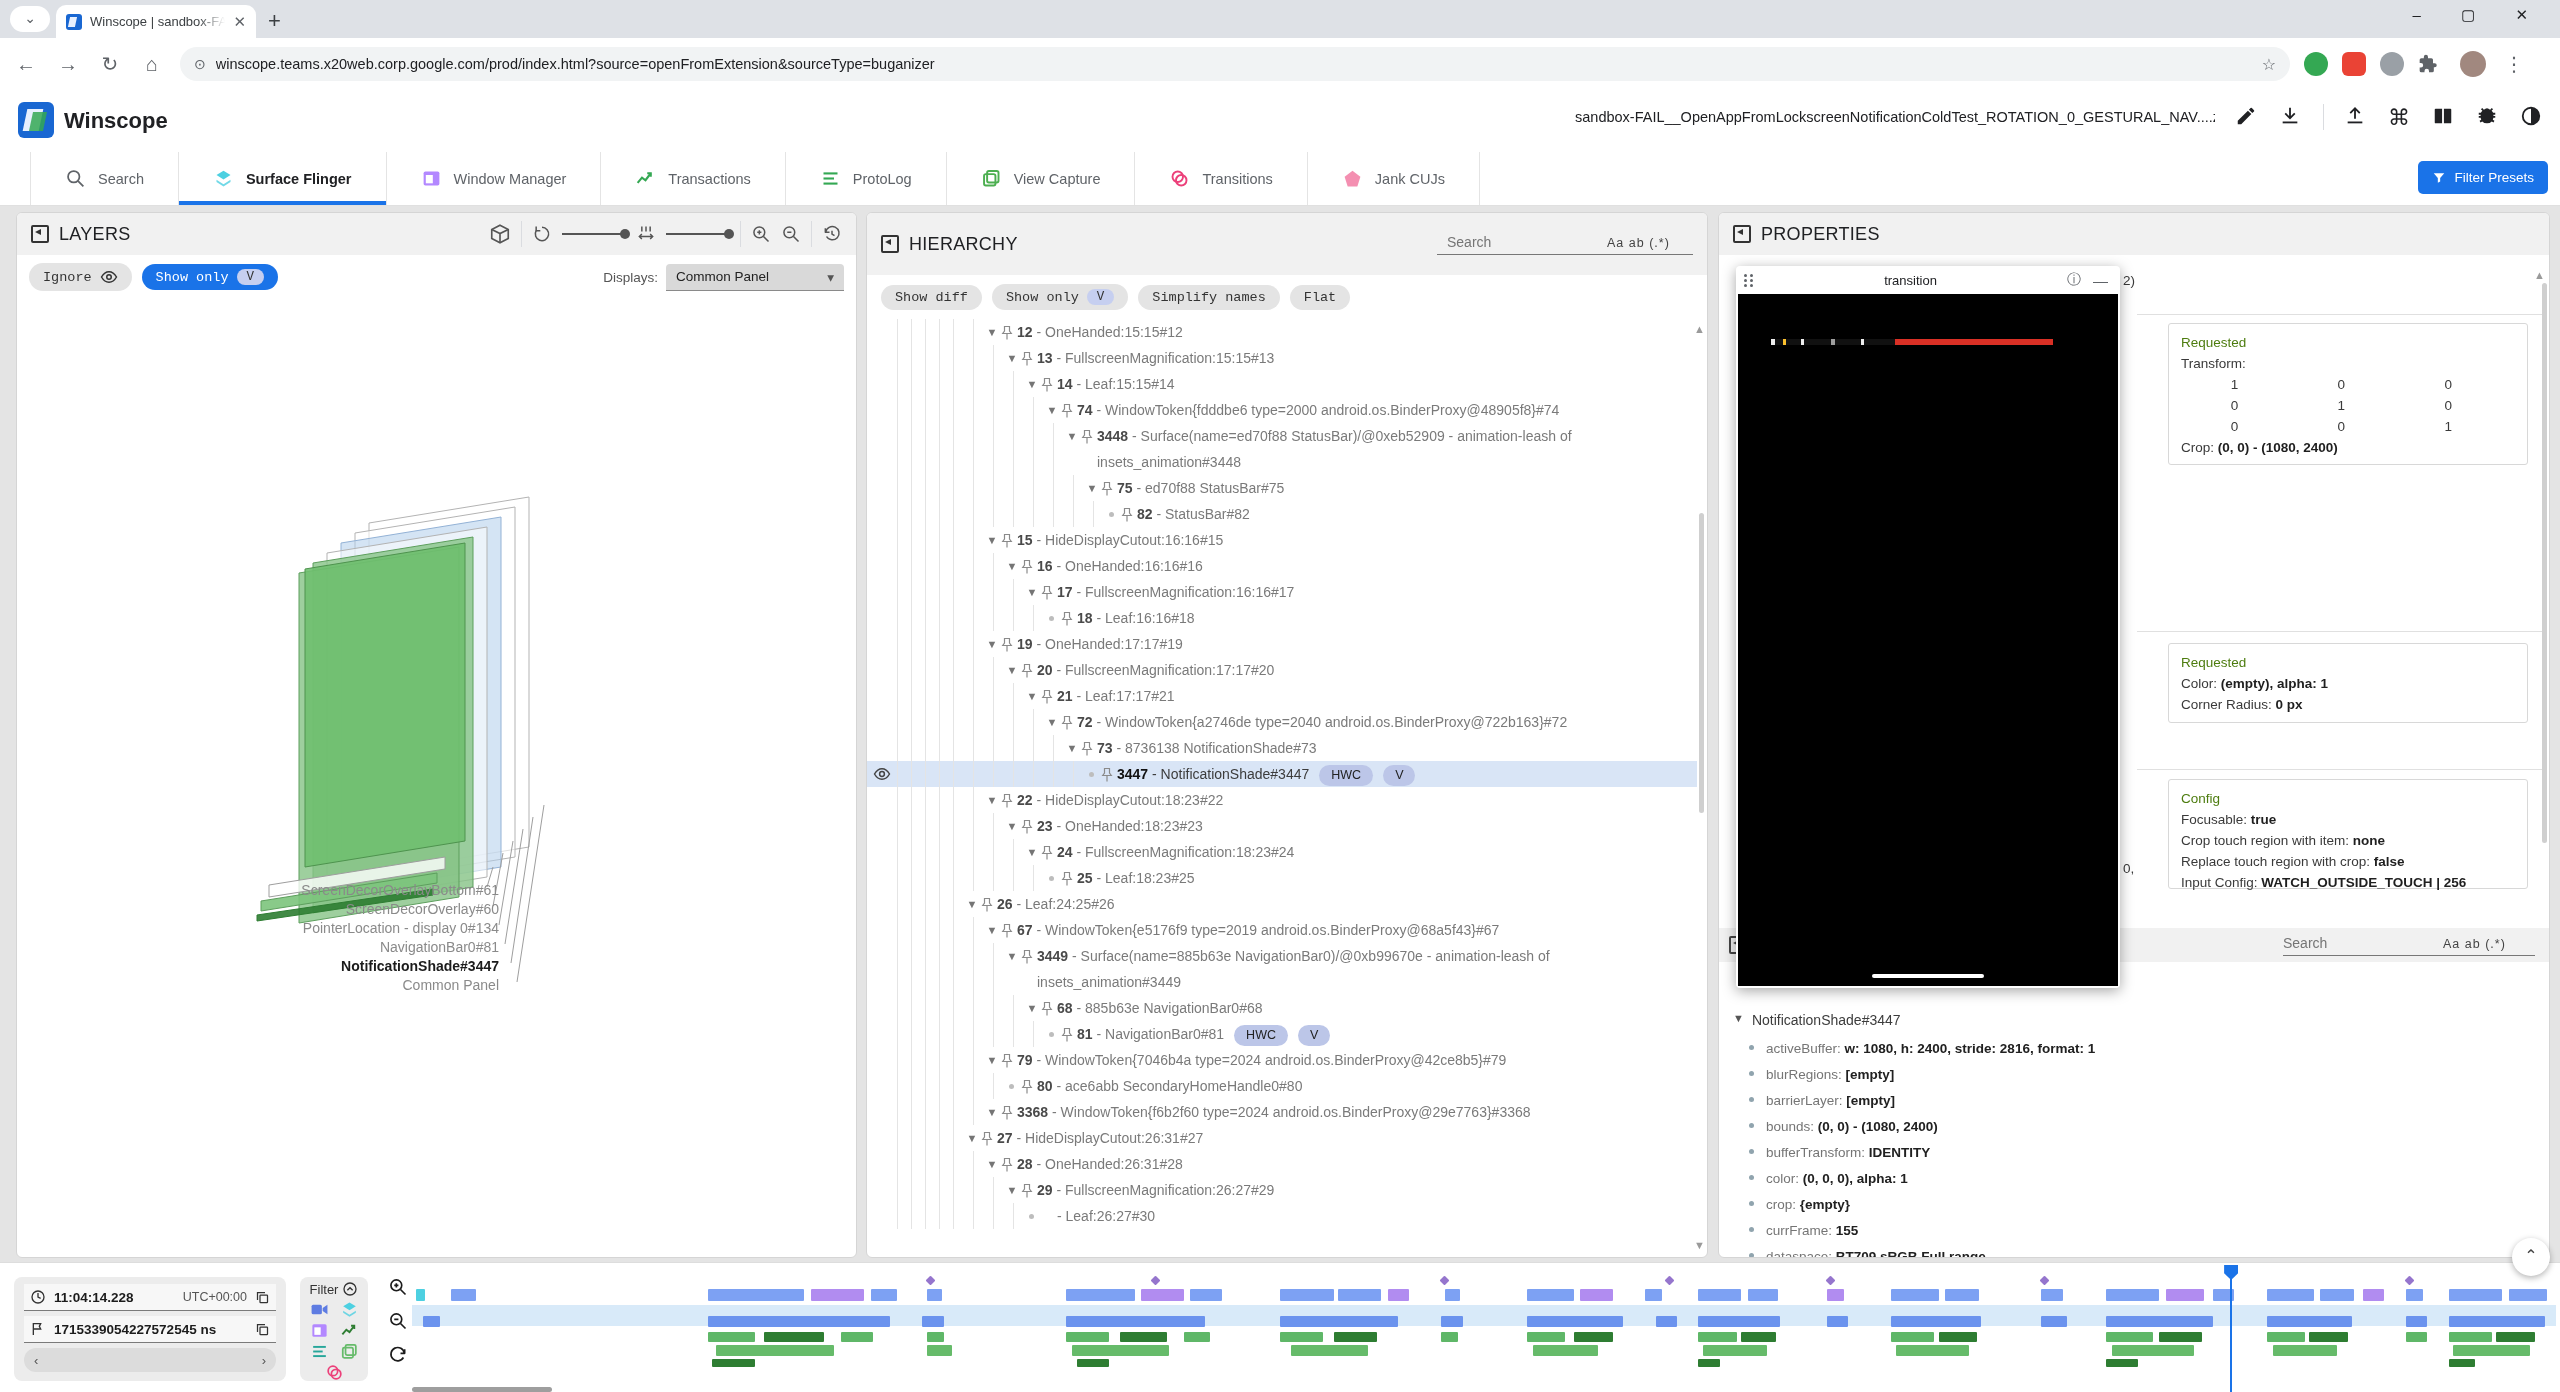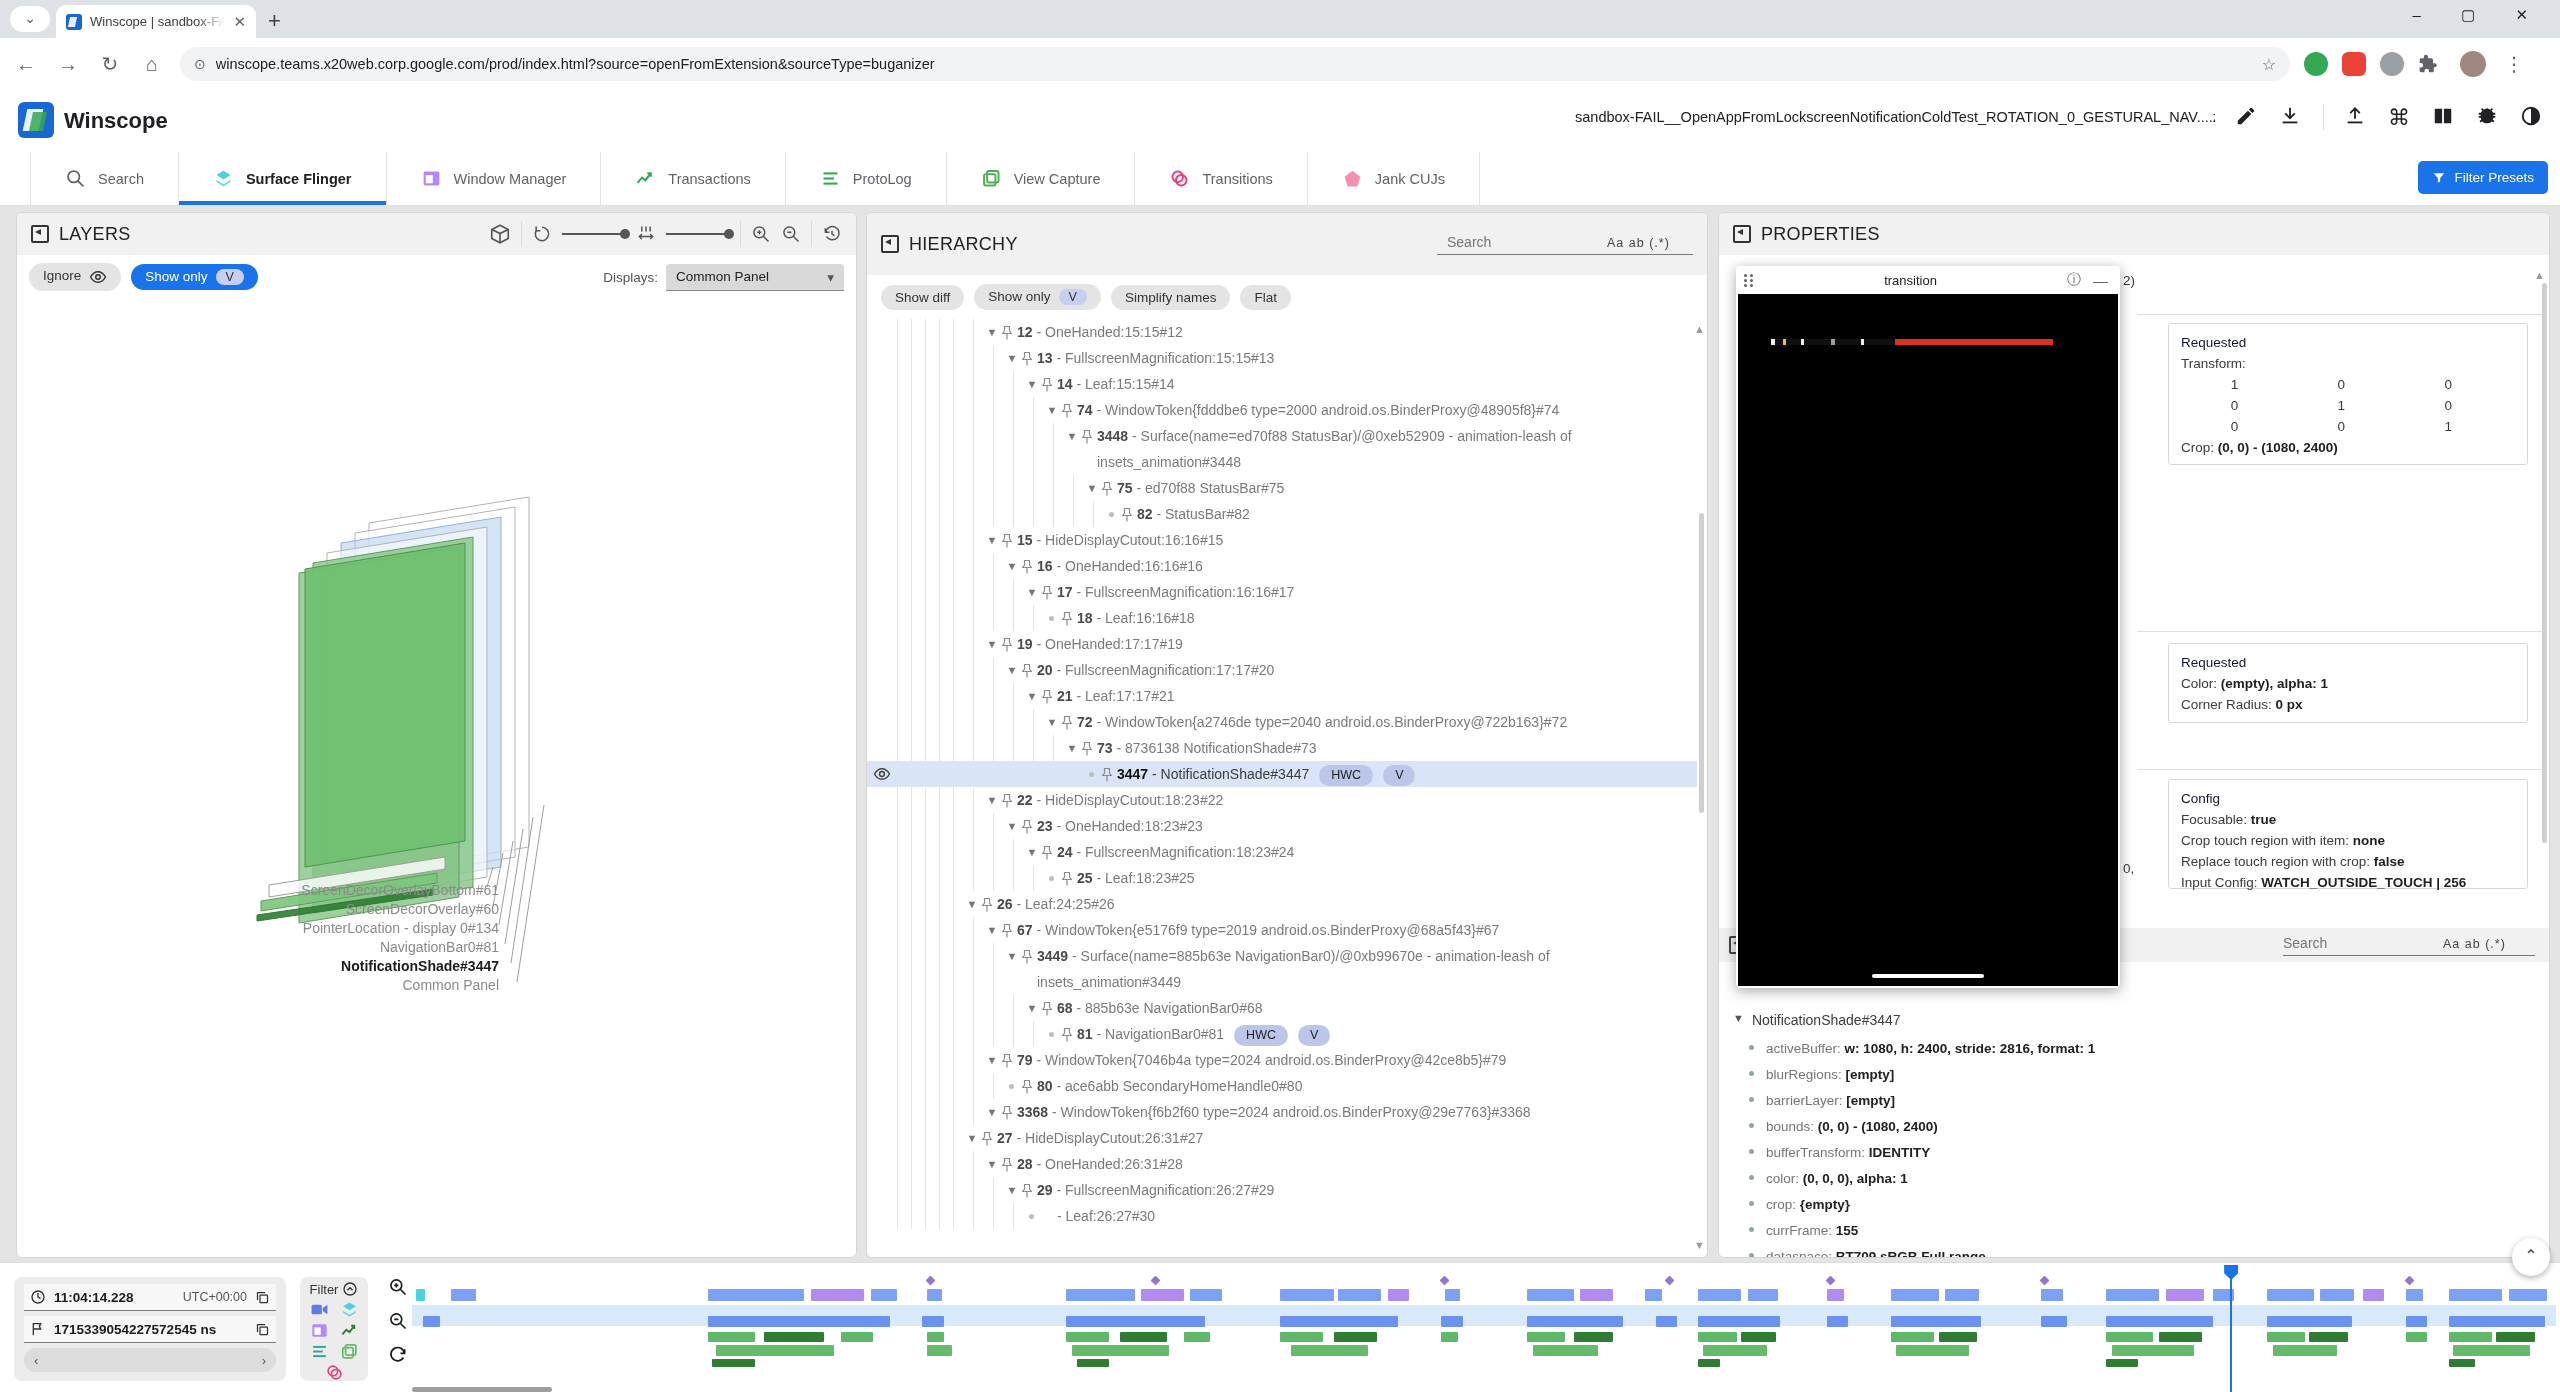--- a/index.html
+++ b/index.html
@@ -59,21 +59,21 @@
   .collico { width:18px; height:18px; border:2px solid #333; border-radius:2px; position:relative; }
   .collico:before { content:"◂"; position:absolute; left:2px; top:-3px; font-size:12px; color:#333; }
 
   
   #layers-panel { left:16px; width:841px; }
   .ltools { margin-left:auto; display:flex; align-items:center; gap:10px; color:#555; }
   .slider { width:64px; height:2px; background:#555; position:relative; }
   .slider i { position:absolute; right:-4px; top:-4px; width:10px; height:10px; background:#555; border-radius:50%; }
   #layers-row2 { height:44px; display:flex; align-items:center; padding:0 12px; background:#fff; }
   .chip { background:#e4e4e4; border-radius:16px; padding:5px 14px; font-size:13.5px; color:#333;
-    display:inline-flex; gap:8px; }
+    display:inline-flex; align-items:center; gap:8px;font-family:Liberation Mono, monospace; }
   .chip.blue { background:#1a73e8; color:#fff; }
   .vpill { background:#c6cff0; color:#333; border-radius:10px; padding:1px 10px; font-size:12.5px; }
   #displays { margin-left:auto; display:flex; align-items:center; gap:8px; font-size:13.5px; color:#555; }
   #displays .dd { background:#d9d9d9; border-bottom:1px solid #8a8a8a; border-radius:4px 4px 0 0;
     padding:5px 10px; width:178px; display:flex; font-size:13.5px; color:#222; }
   #layers3d { position:absolute; left:0; top:88px; width:839px; height:956px; }
   .l3dlabel { position:absolute; font-size:14px; color:#8a8a8a; right:357px; width:330px; text-align:right;
     white-space:nowrap; }
   .l3dlabel.hl { color:#1b1b1b; font-weight:bold; }
 
@@ -101,21 +101,21 @@
   .tchip { display:inline-block; background:#bcc6e8; border-radius:11px; padding:1px 12px; font-size:12.5px;
     color:#222; margin-left:10px; line-height:19px; }
   .teye { position:absolute; left:6px; top:4px; color:#444; }
   .scrollarrow { position:absolute; right:2px; color:#9a9a9a; font-size:11px; }
   .vthumb { position:absolute; right:3px; width:5px; background:#cfcfcf; border-radius:3px; }
 
   
   #props-panel { left:1718px; width:832px; }
   .card { position:absolute; border:1px solid #d8d8d8; border-radius:3px; background:#fff;
     padding:8px 12px; font-size:13.5px; color:#3a3a3a; line-height:21px; }
-  .card .sec { color:#0f172a; }
+  .card .sec { color:#4d7c0f; }
   .card b { color:#1f1f1f; }
   .matrix { display:grid; grid-template-columns:1fr 1fr 1fr; width:96%; }
   .matrix span { text-align:center; }
   .hdiv { position:absolute; height:1px; background:#e0e0e0; }
   #detailhead { position:absolute; left:14px; top:799px; font-size:14px; color:#3c3c3c; display:flex; gap:8px; }
   #detailitems { position:absolute; left:30px; top:823px; right:8px; }
   .ditem { font-size:13.5px; line-height:26px; color:#757575; white-space:nowrap; }
   .ditem:before { content:""; display:inline-block; width:5px; height:5px; border-radius:50%;
     background:#90a4ae; margin-right:12px; vertical-align:3px; }
   .ditem b { color:#212121; }

